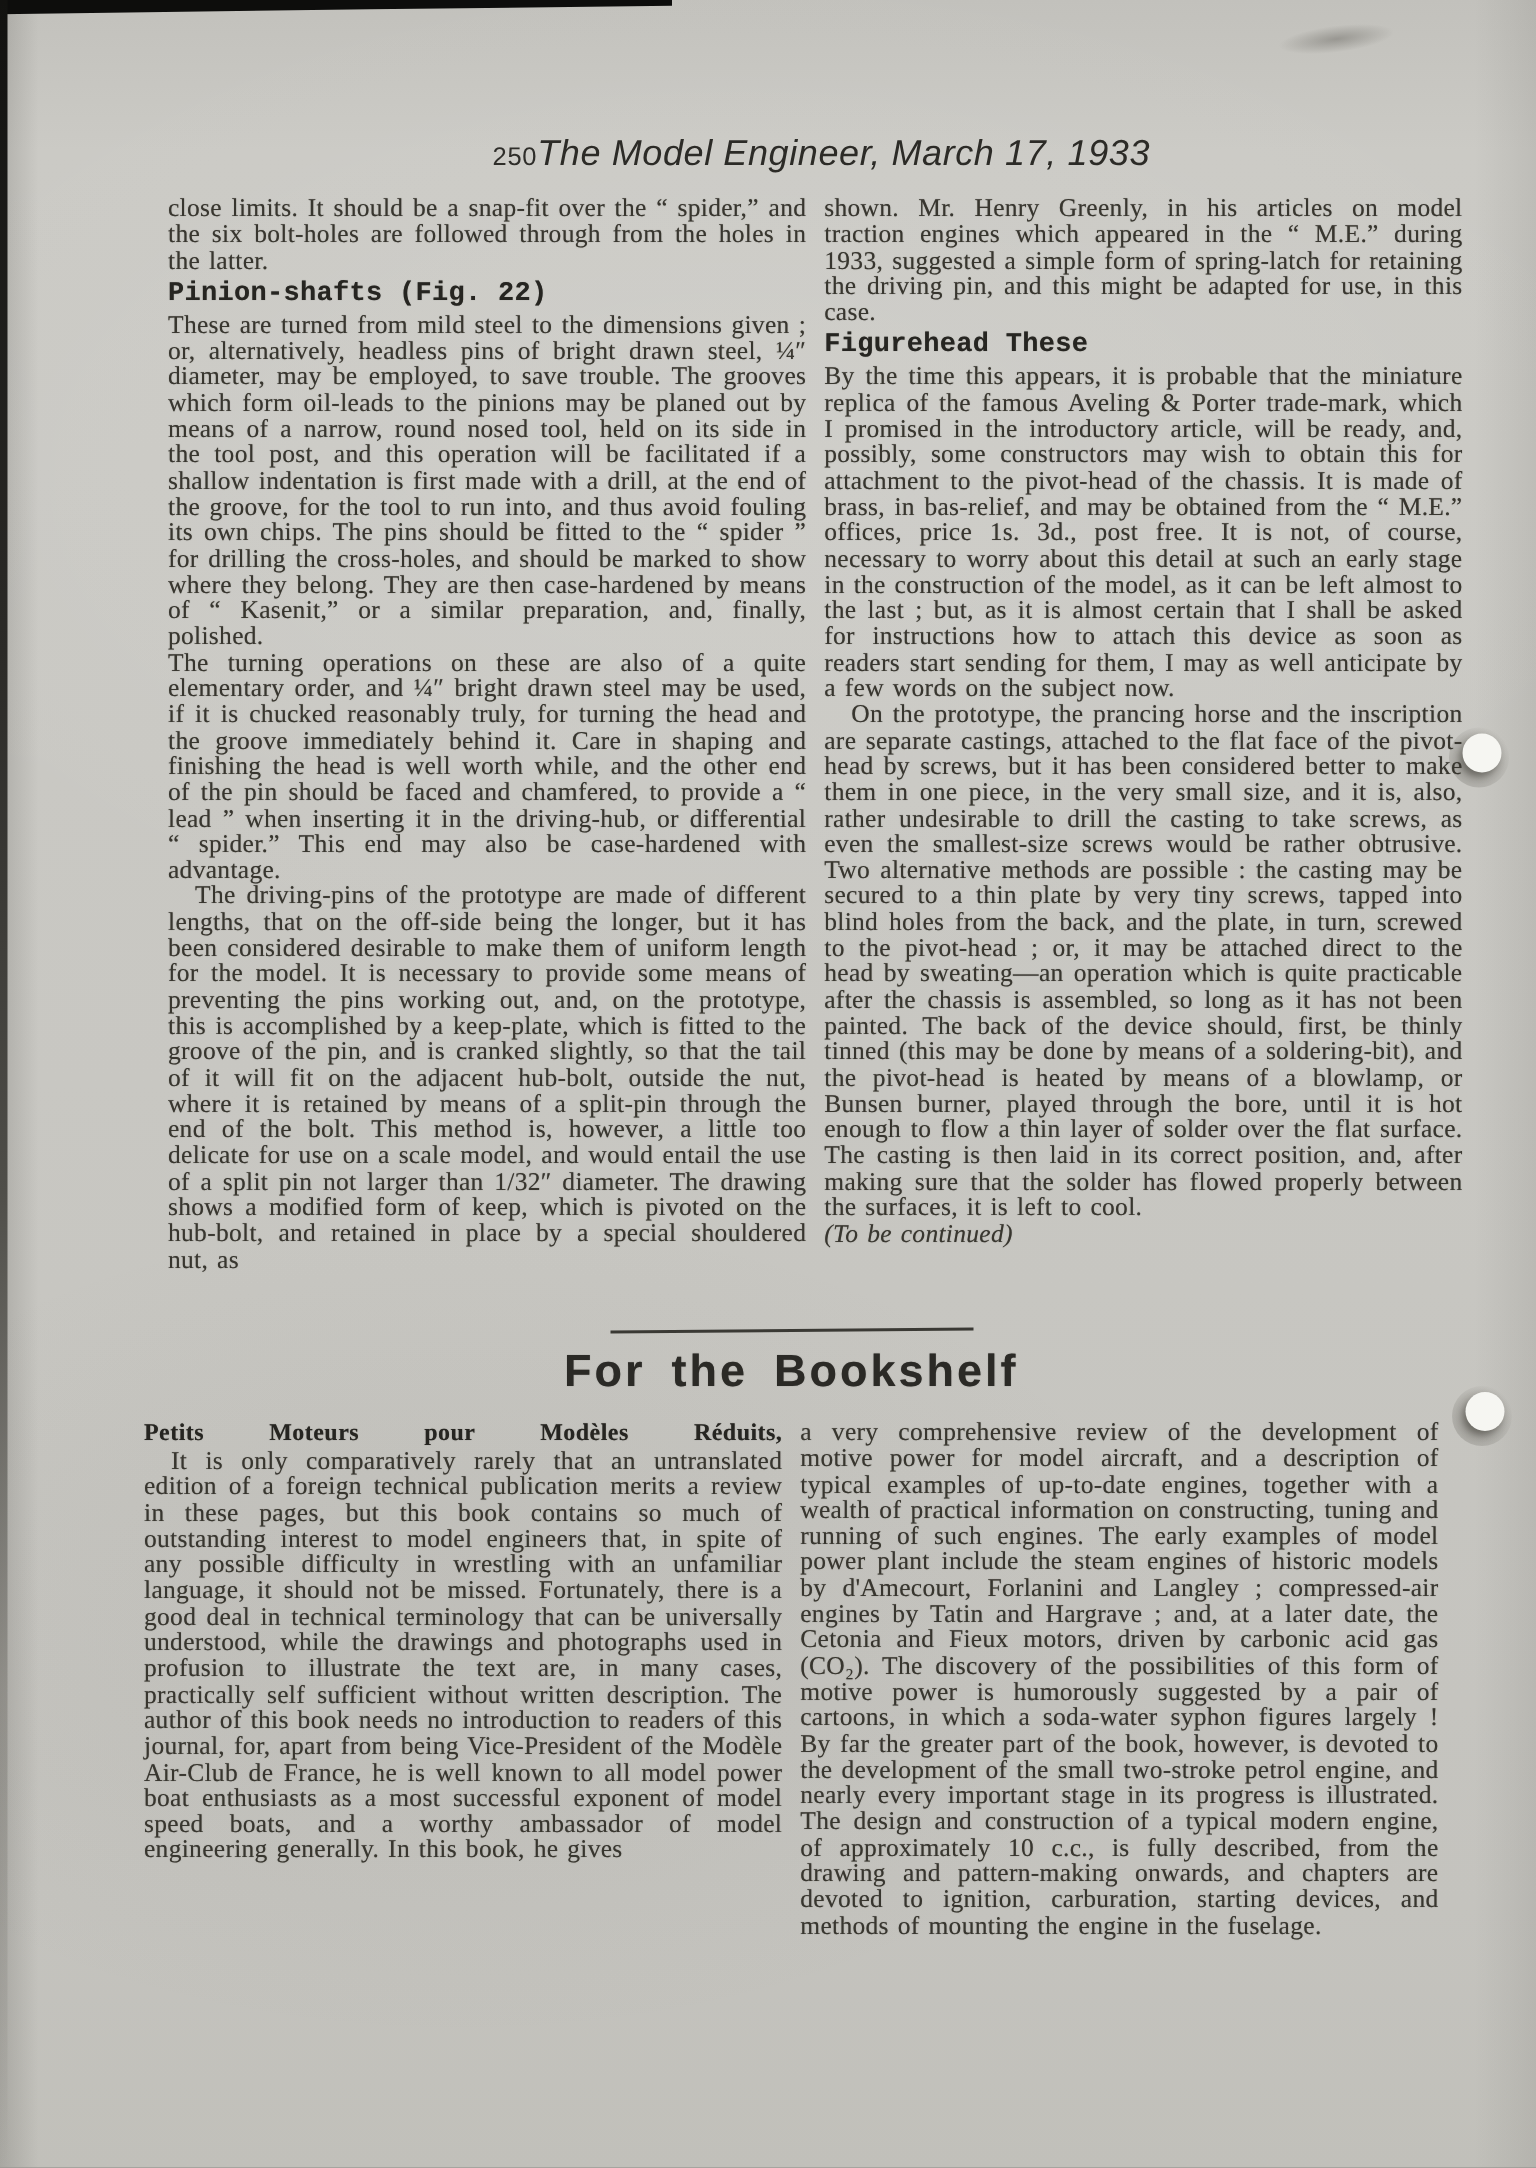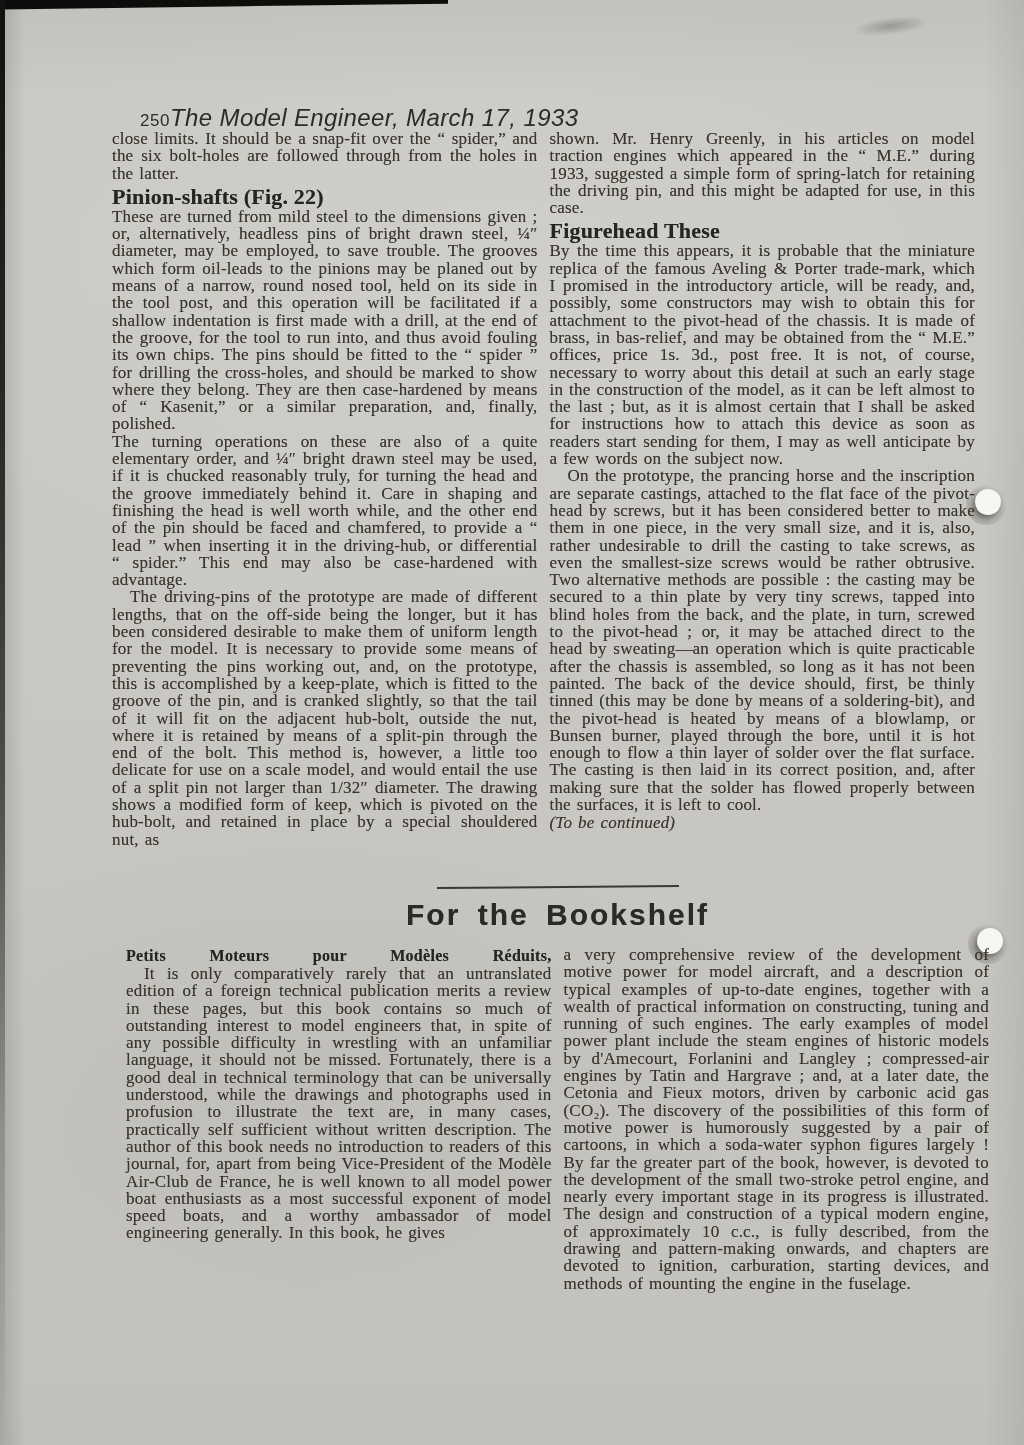--- a/index.html
+++ b/index.html
@@ -43,51 +43,51 @@
   .hole-1 { left: 966px; top: 485px; }
   .hole-2 { left: 968px; top: 924px; }
   .hole-inner {
     position: absolute; left: 9px; top: 4px; width: 26px; height: 26px; border-radius: 50%;
     background: radial-gradient(circle at 38% 32%, #fdfdfa 50%, #ececе6 72%, #d6d5cf 100%);
     background-color: #f6f6f2;
     box-shadow: -2px 3px 4px rgba(60,58,52,0.45);
   }
   
   .page-header {
-    position: absolute; left: 112px; top: 104px; width: 843px;
-    display: flex; justify-content: flex-start; align-items: baseline;
+    position: absolute; left: 112px; top: 89px; width: 843px;
+    display: flex; justify-content: center; align-items: baseline;
   }
   .page-number {
     font-family: "Liberation Sans", sans-serif;
     font-size: 17px; color: #2f2e2a; padding-left: 28px; letter-spacing: 0.5px;
   }
   .journal-title {
     font-family: "Liberation Sans", sans-serif;
     font-style: italic; font-size: 24px; color: #2c2b27; letter-spacing: 0.4px;
   }
   
   .columns { display: flex; gap: 12px; }
   .col { flex: 1; min-width: 0; }
   .article-wrap { position: absolute; left: 112px; top: 130px; width: 863px; }
-  .bookshelf-wrap { position: absolute; left: 126px; top: 876px; width: 863px; }
+  .bookshelf-wrap { position: absolute; left: 96px; top: 876px; width: 863px; }
 
   p {
     margin: 0;
     font-size: 17px; line-height: 17.3px;
     text-align: justify;
     text-indent: 18px;
     letter-spacing: 0.2px; word-spacing: 1.5px;
     color: #38362f;
     text-shadow: 0 0 0.6px rgba(56,54,47,0.55);
   }
   p.noindent { text-indent: 0; }
   h3 {
     margin: 5px 0 2px 0;
-    font-family: Liberation Serif, serif;
-    font-size: 22px; line-height: 19px; font-weight: 700;
+    font-family: Liberation Mono, monospace;
+    font-size: 18px; line-height: 19px; font-weight: 700;
     color: #262521; letter-spacing: 0.2px;
     text-shadow: 0 0 0.5px rgba(38,37,33,0.5);
   }
   .continued {
     text-indent: 0; font-style: italic; margin-top: 1px;
   }
   
   .rule {
     width: 242px; height: 2px; margin: 10px auto 9px auto;
     background: #3a3934; transform: rotate(-0.5deg);

